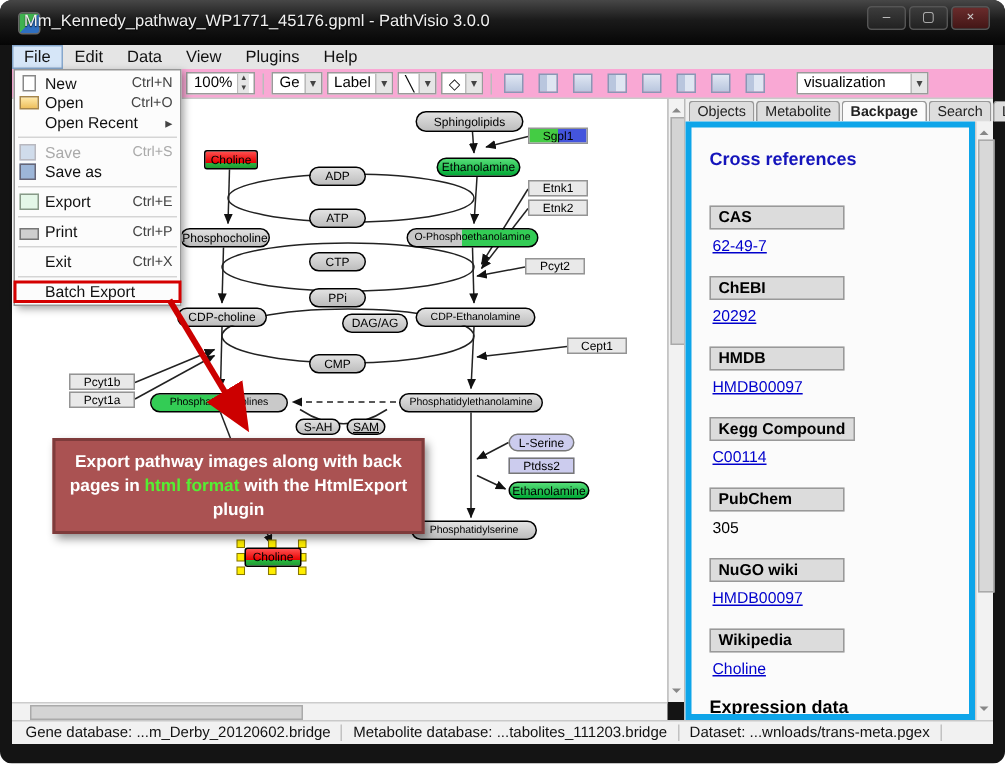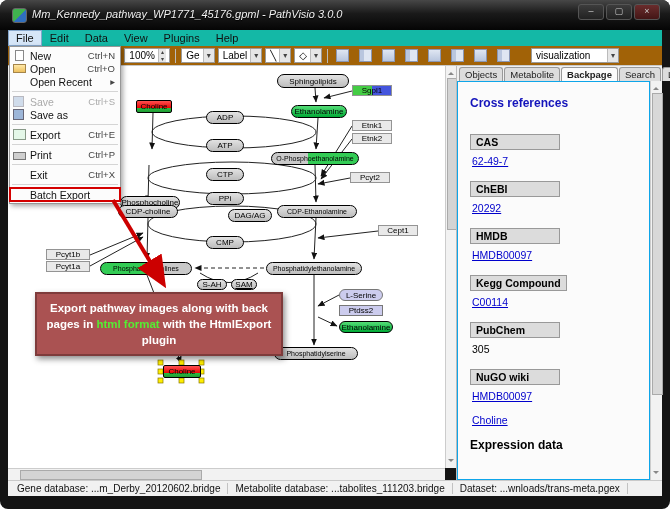--- a/index.html
+++ b/index.html
@@ -2,34 +2,34 @@
 <html><head>
 <meta charset="utf-8">
 <style>
   html,body { margin:0; padding:0; background:#fff; font-family:"Liberation Sans", sans-serif; }
   .frame { position:relative; width:670px; height:509px; background:#141414; border-radius:8px; overflow:hidden; }
 
   
   .titlebar { position:absolute; left:0; top:0; right:0; height:30px; background:linear-gradient(#474747,#1a1a1a 45%,#050505); }
   .app-icon { position:absolute; left:12px; top:8px; width:13px; height:13px; border-radius:3px;
               background:linear-gradient(135deg,#3fb24f 0 50%,#2f6fc0 50%); border:1px solid #666; }
-  .title { position:absolute; left:32px; top:8px; font-size:11px; color:#f0f0f0; text-shadow:0 1px 1px #000; white-space:nowrap;font-style:italic; }
+  .title { position:absolute; left:16px; top:8px; font-size:11px; color:#f0f0f0; text-shadow:0 1px 1px #000; white-space:nowrap; }
   .winbtns { position:absolute; right:10px; top:4px; display:flex; gap:2px; }
   .wbtn { width:24px; height:14px; background:linear-gradient(#3c3c3c,#222); border:1px solid #555; border-radius:3px;
           color:#ccc; font-size:9px; line-height:13px; text-align:center; }
   .wbtn.close { background:linear-gradient(#6a2c2c,#431616); }
 
   
-  .menubar { position:absolute; left:8px; top:30px; width:654px; height:16px; background:#14b8a6; border-bottom:1px solid #d6d6d6;
+  .menubar { position:absolute; left:8px; top:30px; width:654px; height:16px; background:#e5e5e5; border-bottom:1px solid #d6d6d6;
              display:flex; align-items:stretch; font-size:11px; }
   .mb-item { padding:1px 8px 0 8px; color:#111; line-height:15px; }
   .mb-item.open { background:#d6e6f8; border:1px solid #86a7cc; padding:0 7px; }
 
   
-  .toolbar { position:absolute; left:8px; top:46px; width:654px; height:20px; background:#a16207; border-bottom:1px solid #c9c9c9;
+  .toolbar { position:absolute; left:8px; top:46px; width:654px; height:20px; background:#f9a8d4; border-bottom:1px solid #c9c9c9;
              display:flex; align-items:center; gap:3px; padding:0 4px; box-sizing:border-box; font-size:10px; }
   .tb-btn { width:20px; height:17px; display:flex; align-items:center; justify-content:center; background:transparent; border:none; padding:0; }
   .ic-new { width:10px; height:12px; background:#fff; border:1px solid #777; }
   .ic-open { width:13px; height:9px; background:linear-gradient(#ffe9a8,#eec05e); border:1px solid #a5854a; }
   .ic-save { width:11px; height:11px; background:#9db6d8; border:1px solid #667; opacity:.45; }
   .tsep { width:1px; height:14px; background:#bbb; margin:0 2px; }
   .tlabel { color:#222; padding:0 2px; }
   .combo { display:flex; align-items:center; border:1px solid #9a9a9a; background:#fff; height:15px; padding-left:4px; box-sizing:border-box; }
   .combo .val { padding-right:3px; white-space:nowrap; }
   .combo .arr { font-size:8px; color:#444; background:#e6e6e6; border-left:1px solid #bbb; height:100%; display:flex; align-items:center; padding:0 3px; }
@@ -65,21 +65,21 @@
   .hscroll { position:absolute; left:8px; top:468px; width:437px; height:12px; background:#f2f2f2; border-top:1px solid #ccc; box-sizing:border-box; }
   .hscroll .thumb { position:absolute; left:12px; top:1px; width:180px; height:8px; background:#d4d4d4; border:1px solid #aaa; }
   .sb-up,.sb-down { position:absolute; left:2px; width:0; height:0; border:3px solid transparent; }
   .sb-up { top:3px; border-bottom-color:#888; } .sb-down { bottom:3px; border-top-color:#888; }
 
   
   .panel { position:absolute; left:456px; top:66px; width:206px; height:414px; background:#f0f0f0; border-left:1px solid #bbb; box-sizing:border-box; }
   .tabs { display:flex; gap:1px; padding:1px 2px 0 2px; height:14px; font-size:9.5px; }
   .tab { padding:0 5px; background:#ddd; border:1px solid #999; border-bottom:none; border-radius:3px 3px 0 0; line-height:13px; color:#222; }
   .tab.active { background:#fbfbfb; font-weight:bold; }
-  .panel-content { position:absolute; left:0; top:15px; right:12px; bottom:0; background:#fbfbfb; border:1px solid #0ea5e9;
+  .panel-content { position:absolute; left:0; top:15px; right:12px; bottom:0; background:#fbfbfb; border:4px solid #0ea5e9;
                    padding:14px 0 0 12px; overflow:hidden; box-sizing:border-box; }
   .xheading { color:#1414bb; font-weight:bold; font-size:12px; margin:0 0 22px 0; }
   .xref { margin-bottom:12px; }
   .xref-header { display:inline-block; min-width:78px; background:#dcdcdc; border:1px solid #999; font-weight:bold;
                  font-size:10.5px; padding:1px 5px; }
   .xref-id { display:block; margin:5px 0 0 2px; font-size:10.5px; }
   .xref-id.link { color:#0000cc; text-decoration:underline; }
   .xref-id.plain { color:#000; text-decoration:none; }
   .xfooter { font-weight:bold; font-size:12px; margin-top:4px; }
   .pscroll { position:absolute; right:0; top:15px; width:12px; bottom:0; background:#f2f2f2; border-left:1px solid #ccc; box-sizing:border-box; }
@@ -279,21 +279,21 @@
         </div>
 
         <div class="node met" style="left: 198px; top: 45px; width: 38px; height: 13px;">
           <span>ADP</span>
         </div>
 
         <div class="node met" style="left: 198px; top: 73px; width: 38px; height: 13px;">
           <span>ATP</span>
         </div>
 
-        <div class="node met" style="left: 112px; top: 86px; width: 60px; height: 13px; margin-top: 44px;">
+        <div class="node met" style="left: 112px; top: 86px; width: 60px; height: 13px;">
           <span>Phosphocholine</span>
         </div>
 
         <div class="node met greenright t7" style="left: 263px; top: 86px; width: 88px; height: 13px;">
           <span>O-Phosphoethanolamine</span>
         </div>
 
         <div class="node met" style="left: 198px; top: 102px; width: 38px; height: 13px;">
           <span>CTP</span>
         </div>
@@ -426,20 +426,21 @@
             <span class="xref-header">PubChem</span>
             <a class="xref-id plain">305</a>
           </div>
 
           <div class="xref">
             <span class="xref-header">NuGO wiki</span>
             <a class="xref-id link">HMDB00097</a>
           </div>
 
           <div class="xref">
+            <span class="xref-header">Wikipedia</span>
             <a class="xref-id link">Choline</a>
           </div>
         </div>
       <div class="xfooter">Expression data</div>
     </div>
     <div class="pscroll">
       <span class="sb-up"></span>
       <div class="thumb"></div>
       <span class="sb-down"></span>
     </div>

